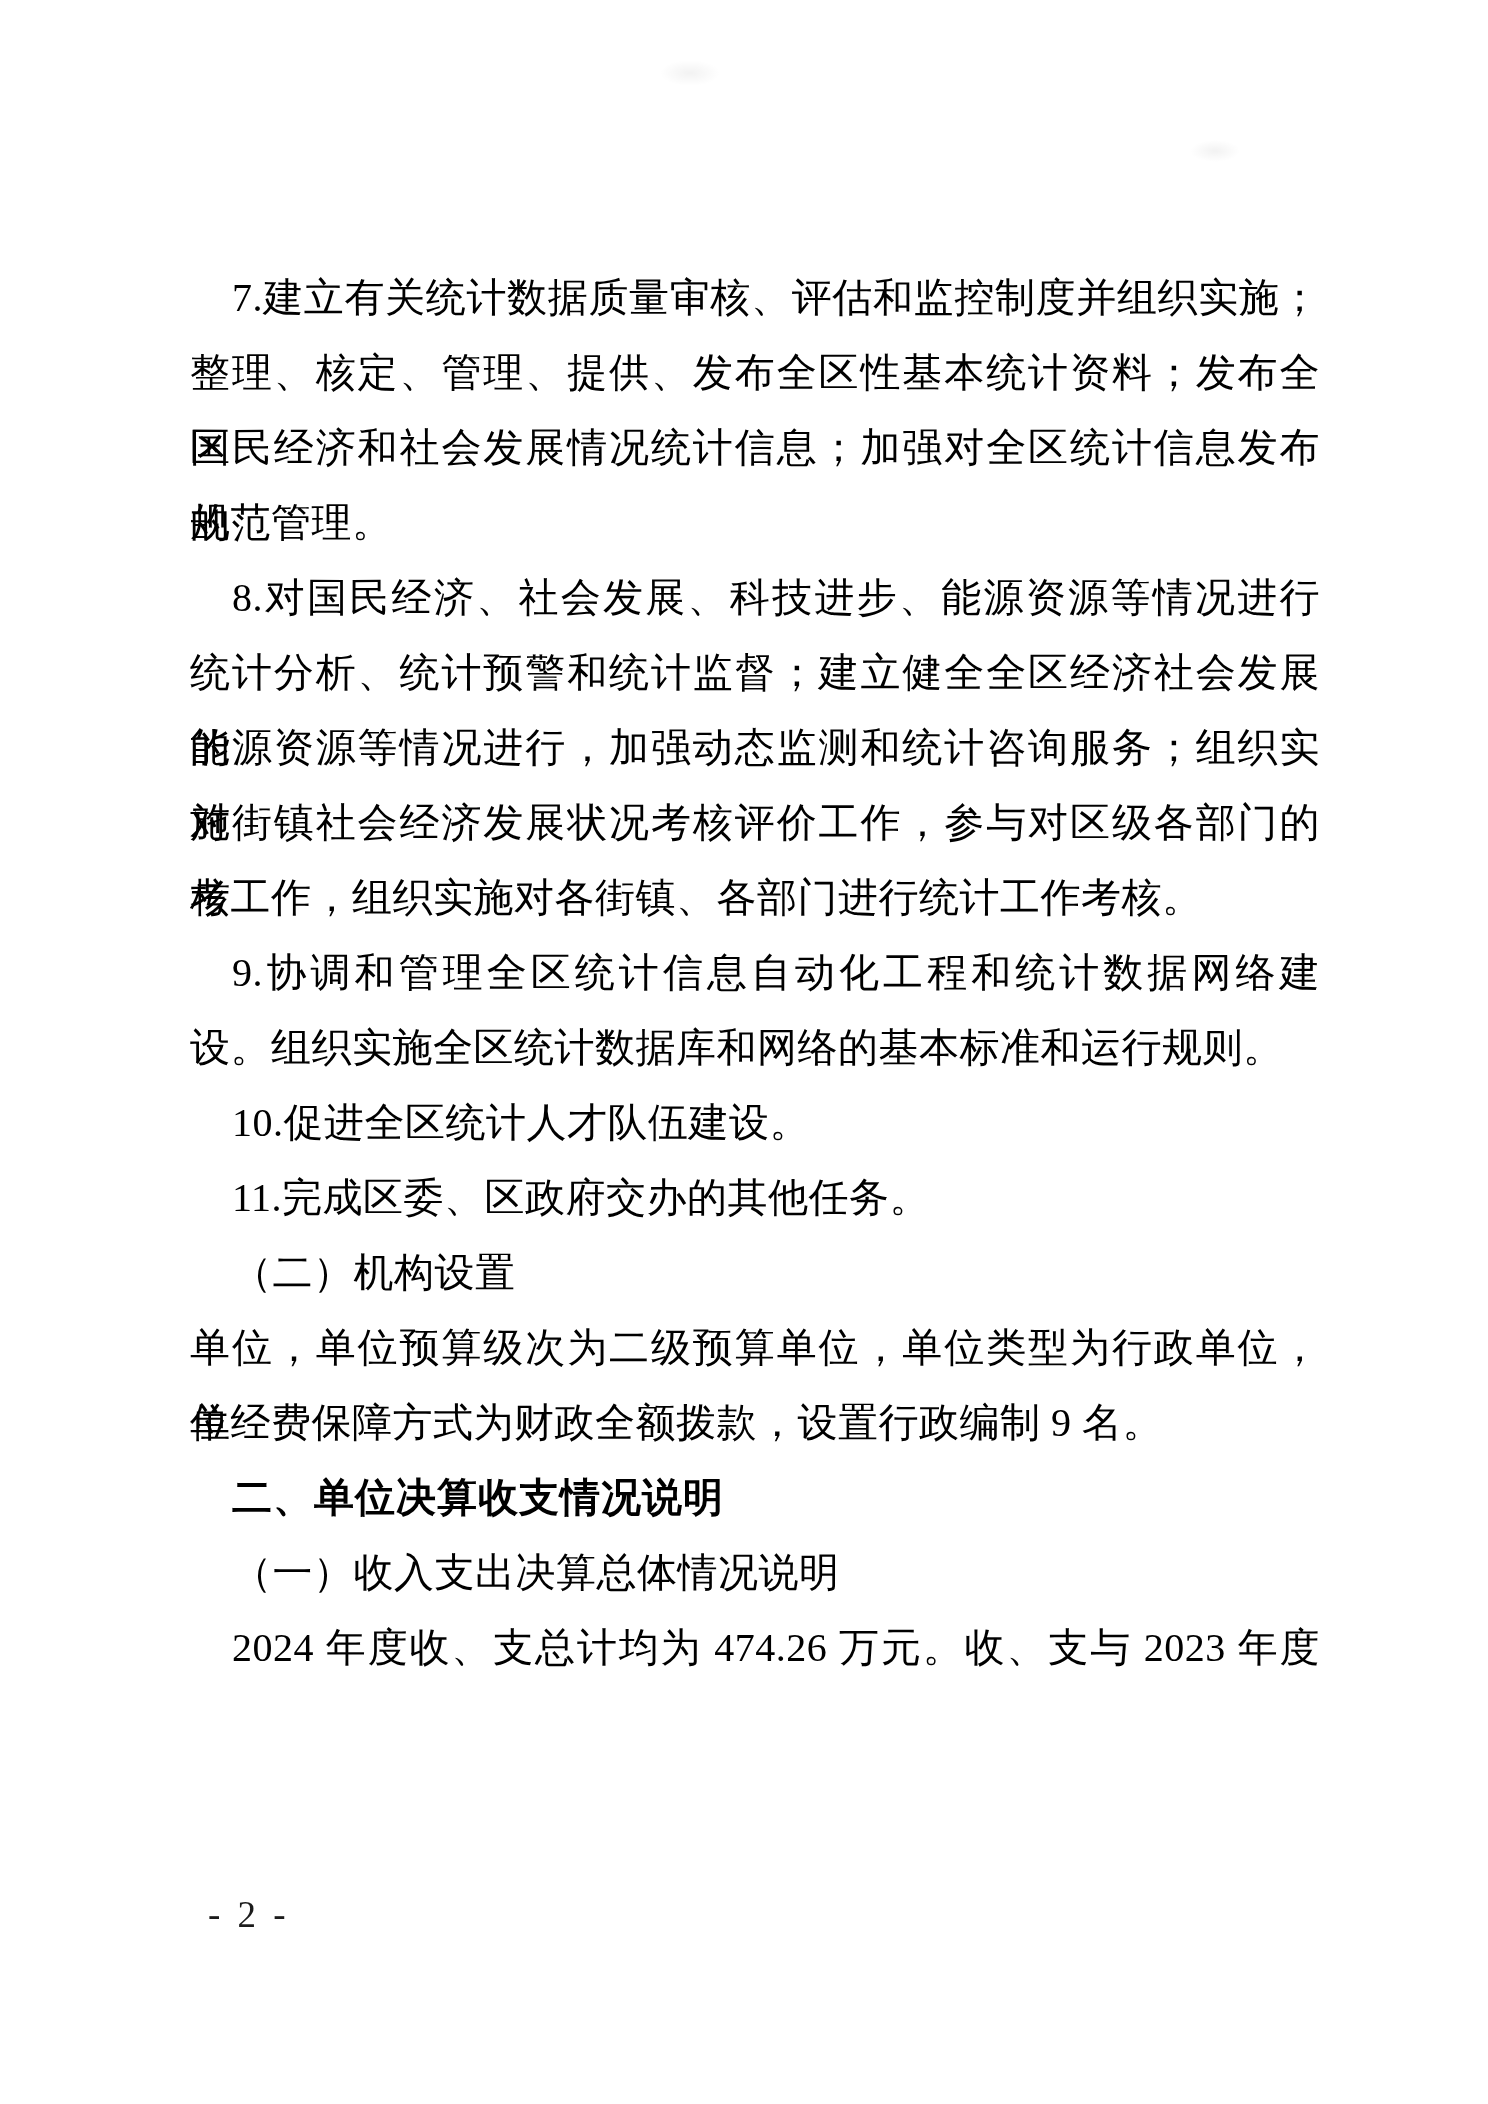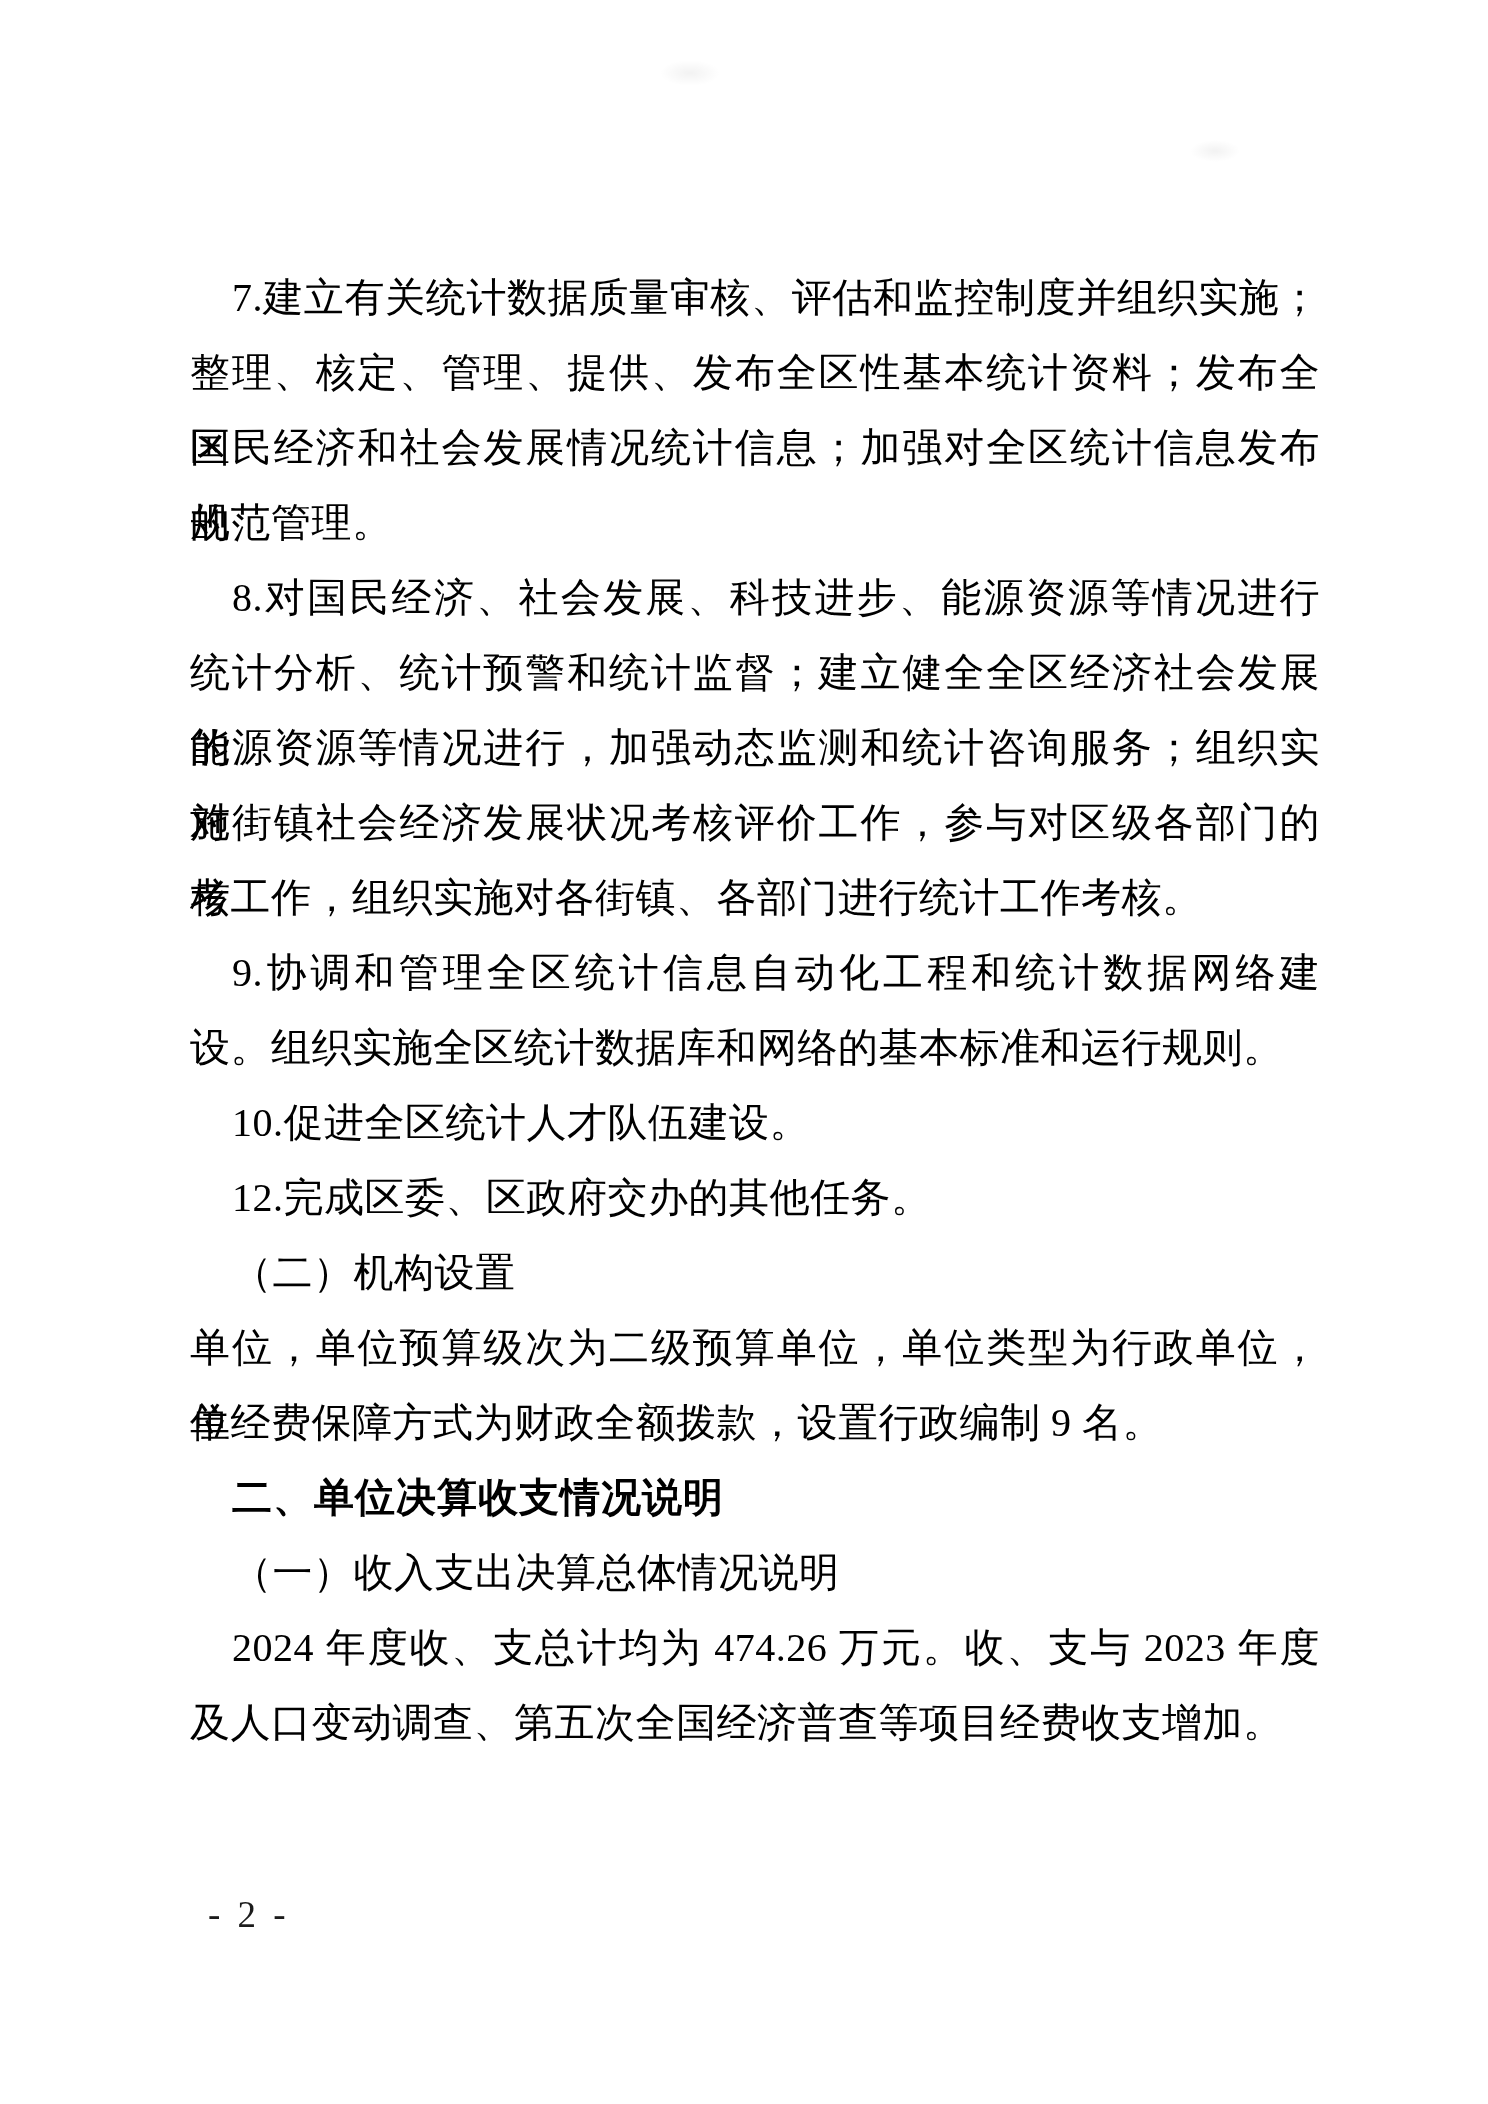--- a/index.html
+++ b/index.html
@@ -79,24 +79,23 @@
       <div class="line j">国民经济和社会发展情况统计信息；加强对全区统计信息发布的</div>
       <div class="line">规范管理。</div>
       <div class="line j ind">8.对国民经济、社会发展、科技进步、能源资源等情况进行</div>
       <div class="line j">统计分析、统计预警和统计监督；建立健全全区经济社会发展的</div>
       <div class="line j">能源资源等情况进行，加强动态监测和统计咨询服务；组织实施</div>
       <div class="line j">对街镇社会经济发展状况考核评价工作，参与对区级各部门的考</div>
       <div class="line">核工作，组织实施对各街镇、各部门进行统计工作考核。</div>
       <div class="line j ind">9.协调和管理全区统计信息自动化工程和统计数据网络建</div>
       <div class="line">设。组织实施全区统计数据库和网络的基本标准和运行规则。</div>
       <div class="line ind">10.促进全区统计人才队伍建设。</div>
-      <div class="line ind">12.完成区委、区政府交办的其他任务。</div>
+      <div class="line ind">11.完成区委、区政府交办的其他任务。</div>
       <div class="line ind">（二）机构设置</div>
       <div class="line j">单位，单位预算级次为二级预算单位，单位类型为行政单位，单</div>
       <div class="line">位经费保障方式为财政全额拨款，设置行政编制 9 名。</div>
       <div class="line ind hd">二、单位决算收支情况说明</div>
       <div class="line ind">（一）收入支出决算总体情况说明</div>
       <div class="line j ind">2024 年度收、支总计均为 474.26 万元。收、支与 2023 年度</div>
-      <div class="line">及人口变动调查、第五次全国经济普查等项目经费收支增加。</div>
     </div>
 
   <div class="pagenum">- 2 -</div>
 </div>
 
 </body></html>

